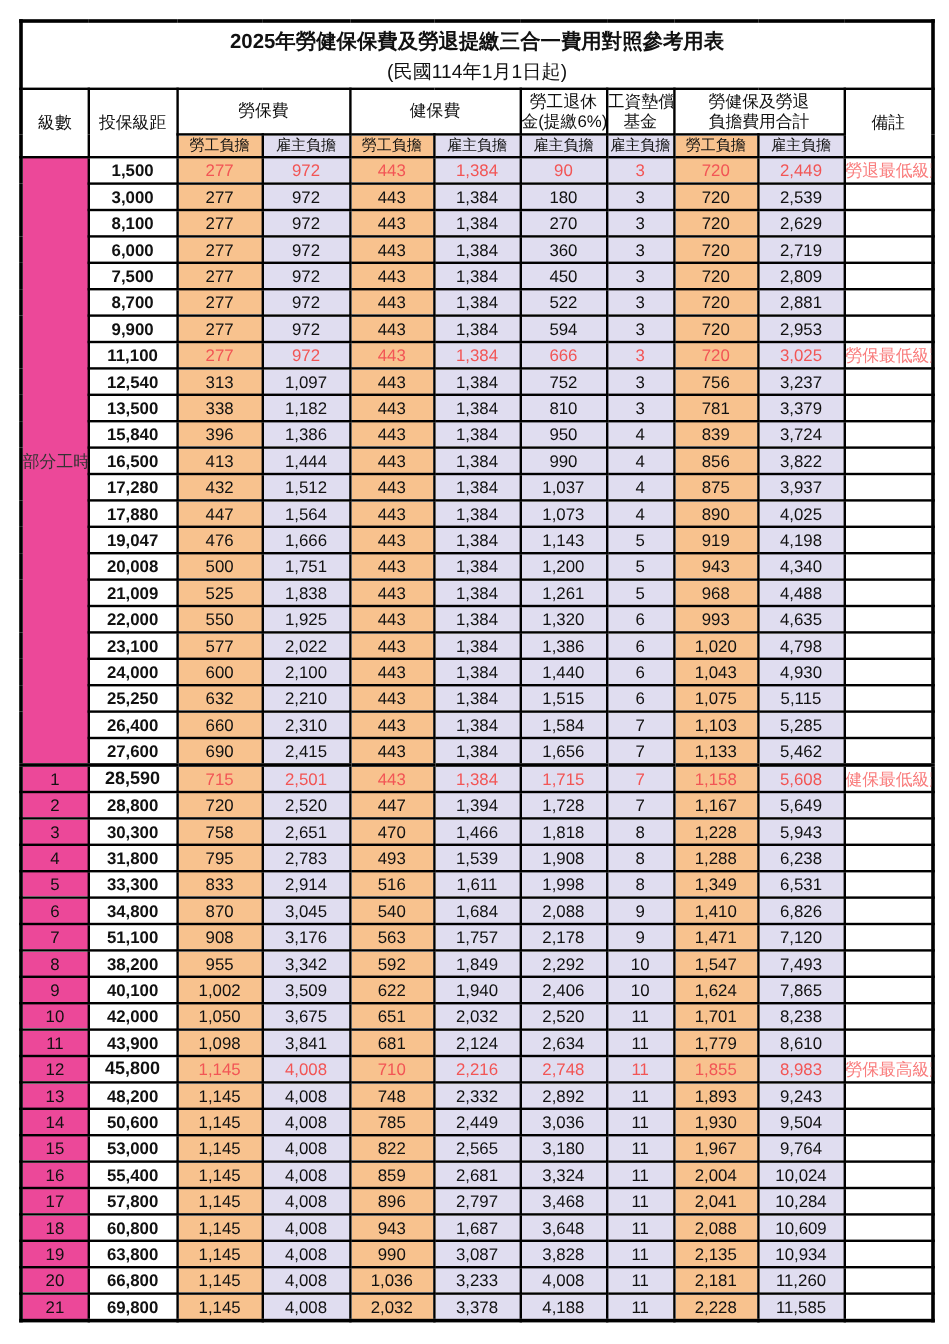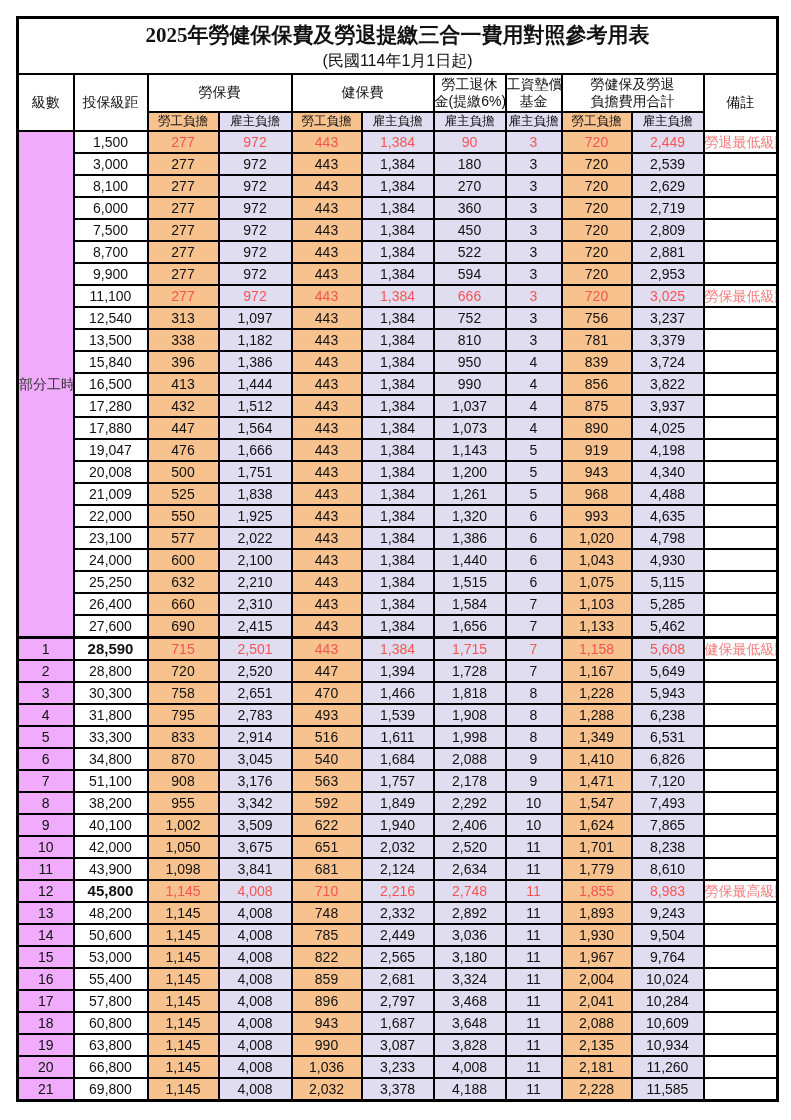--- a/index.html
+++ b/index.html
@@ -19,32 +19,32 @@
   th, td {
     border: 2px solid #000;
     text-align: center;
     vertical-align: middle;
     white-space: nowrap;
     overflow: hidden;
     padding: 0;
   }
   
   .title-cell { height: 56px; background: #fff; }
-  .doc-title   { font-size: 21px; font-weight: bold; line-height: 30px; font-family: Liberation Serif, serif; }
+  .doc-title   { font-size: 17px; font-weight: bold; line-height: 30px; }
   .doc-subtitle{ font-size: 16px; font-weight: normal; line-height: 22px; }
   
   .hrow-top th { height: 38px; font-size: 14px; font-weight: normal; line-height: 17px; background: #fff; }
   .hrow-sub th { height: 19px; font-size: 12.5px; font-weight: normal; }
   th.emp, td.emp { background: #F8C28E; }
   th.er,  td.er  { background: #E0DDF0; }
   
   tr.data-row td { height: 22px; font-size: 14px; line-height: 20px; }
-  td.level-cell   { background: #f0abfc; font-size: 14px; }
+  td.level-cell   { background: #ec4899; font-size: 14px; }
   td.group-label  { font-size: 12.5px; color: #333; letter-spacing: 0; }
-  td.bracket-cell { background: #fff; }
+  td.bracket-cell { background: #fff; font-weight: bold; }
   td.note-cell    { background: #fff; font-size: 10.5px; color: #F97C7C; }
   tr.red-row td.emp, tr.red-row td.er { color: #F25555; }
   tr.bold-row td.bracket-cell { font-weight: bold; font-size: 15px; }
   tr.sep-top td { border-top: 3px solid #000; }
 </style>
 </head>
 <body>
 
 <div class="page">
   <table class="ref-table">

